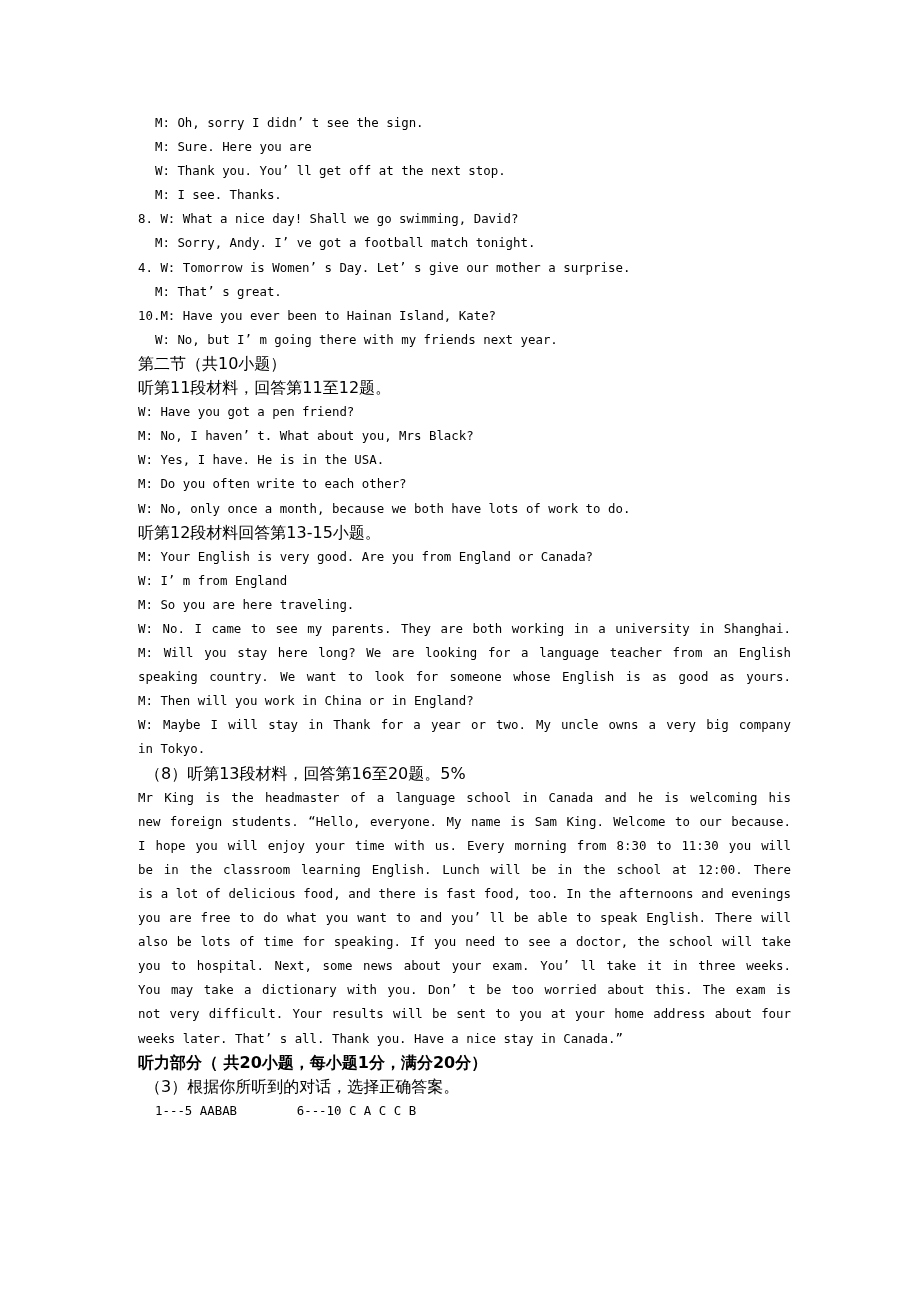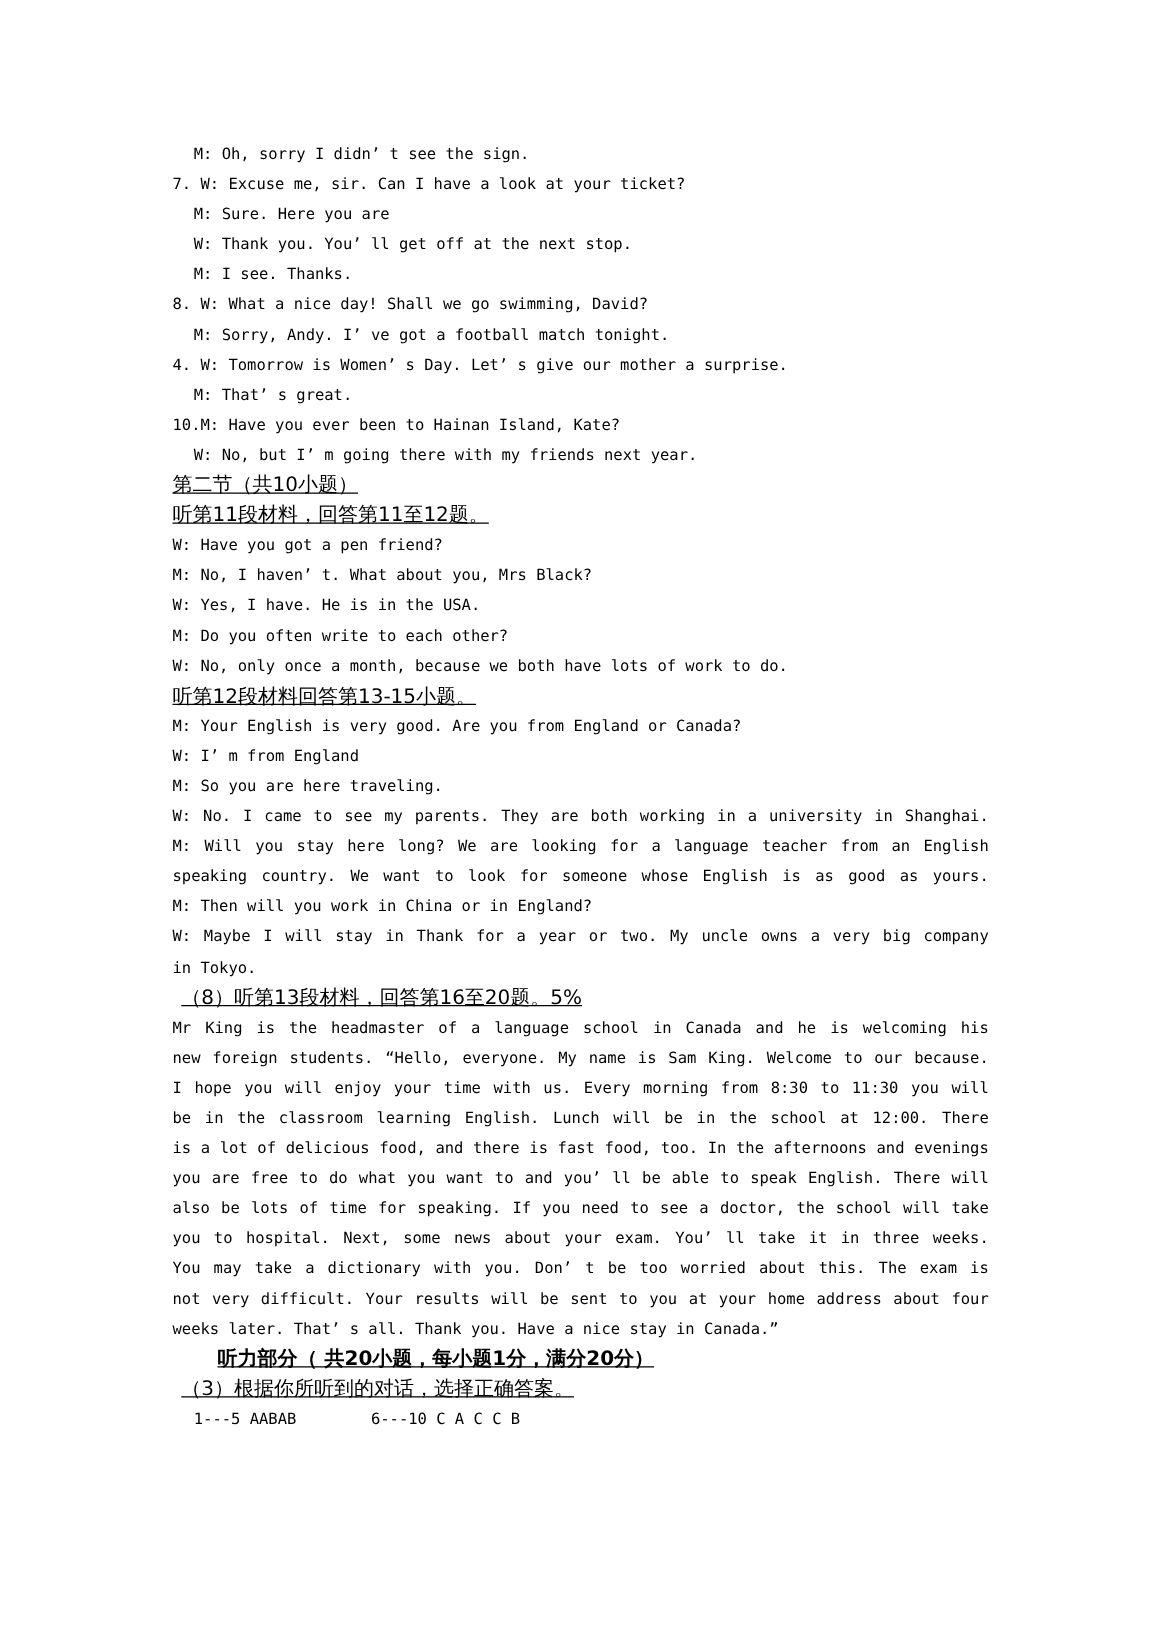--- a/index.html
+++ b/index.html
@@ -39,31 +39,29 @@
     white-space: normal;
     text-align: justify;
     text-align-last: justify;
     text-justify: inter-word;
   }
   
   .zh {
     font-size: 16px;
     font-family: "DejaVu Sans", "Liberation Sans", sans-serif;
     white-space: pre;
-    text-decoration: underline;
   }
-  .zhb { font-weight: bold; margin-left: 36px; }
+  .zhb { font-weight: bold; }
 </style>
 </head>
 <body>
 
 <div class="page">
   <div class="doc">
     <div class="line ind">M: Oh, sorry I didn’ t see the sign.</div>
-    <div class="line">7. W: Excuse me, sir. Can I have a look at your ticket?</div>
     <div class="line ind">M: Sure. Here you are</div>
     <div class="line ind">W: Thank you. You’ ll get off at the next stop.</div>
     <div class="line ind">M: I see. Thanks.</div>
     <div class="line">8. W: What a nice day! Shall we go swimming, David?</div>
     <div class="line ind">M: Sorry, Andy. I’ ve got a football match tonight.</div>
     <div class="line">4. W: Tomorrow is Women’ s Day. Let’ s give our mother a surprise.</div>
     <div class="line ind">M: That’ s great.</div>
     <div class="line">10.M: Have you ever been to Hainan Island, Kate?</div>
     <div class="line ind">W: No, but I’ m going there with my friends next year.</div>
     <div class="line zh">第二节（共10小题）</div>

